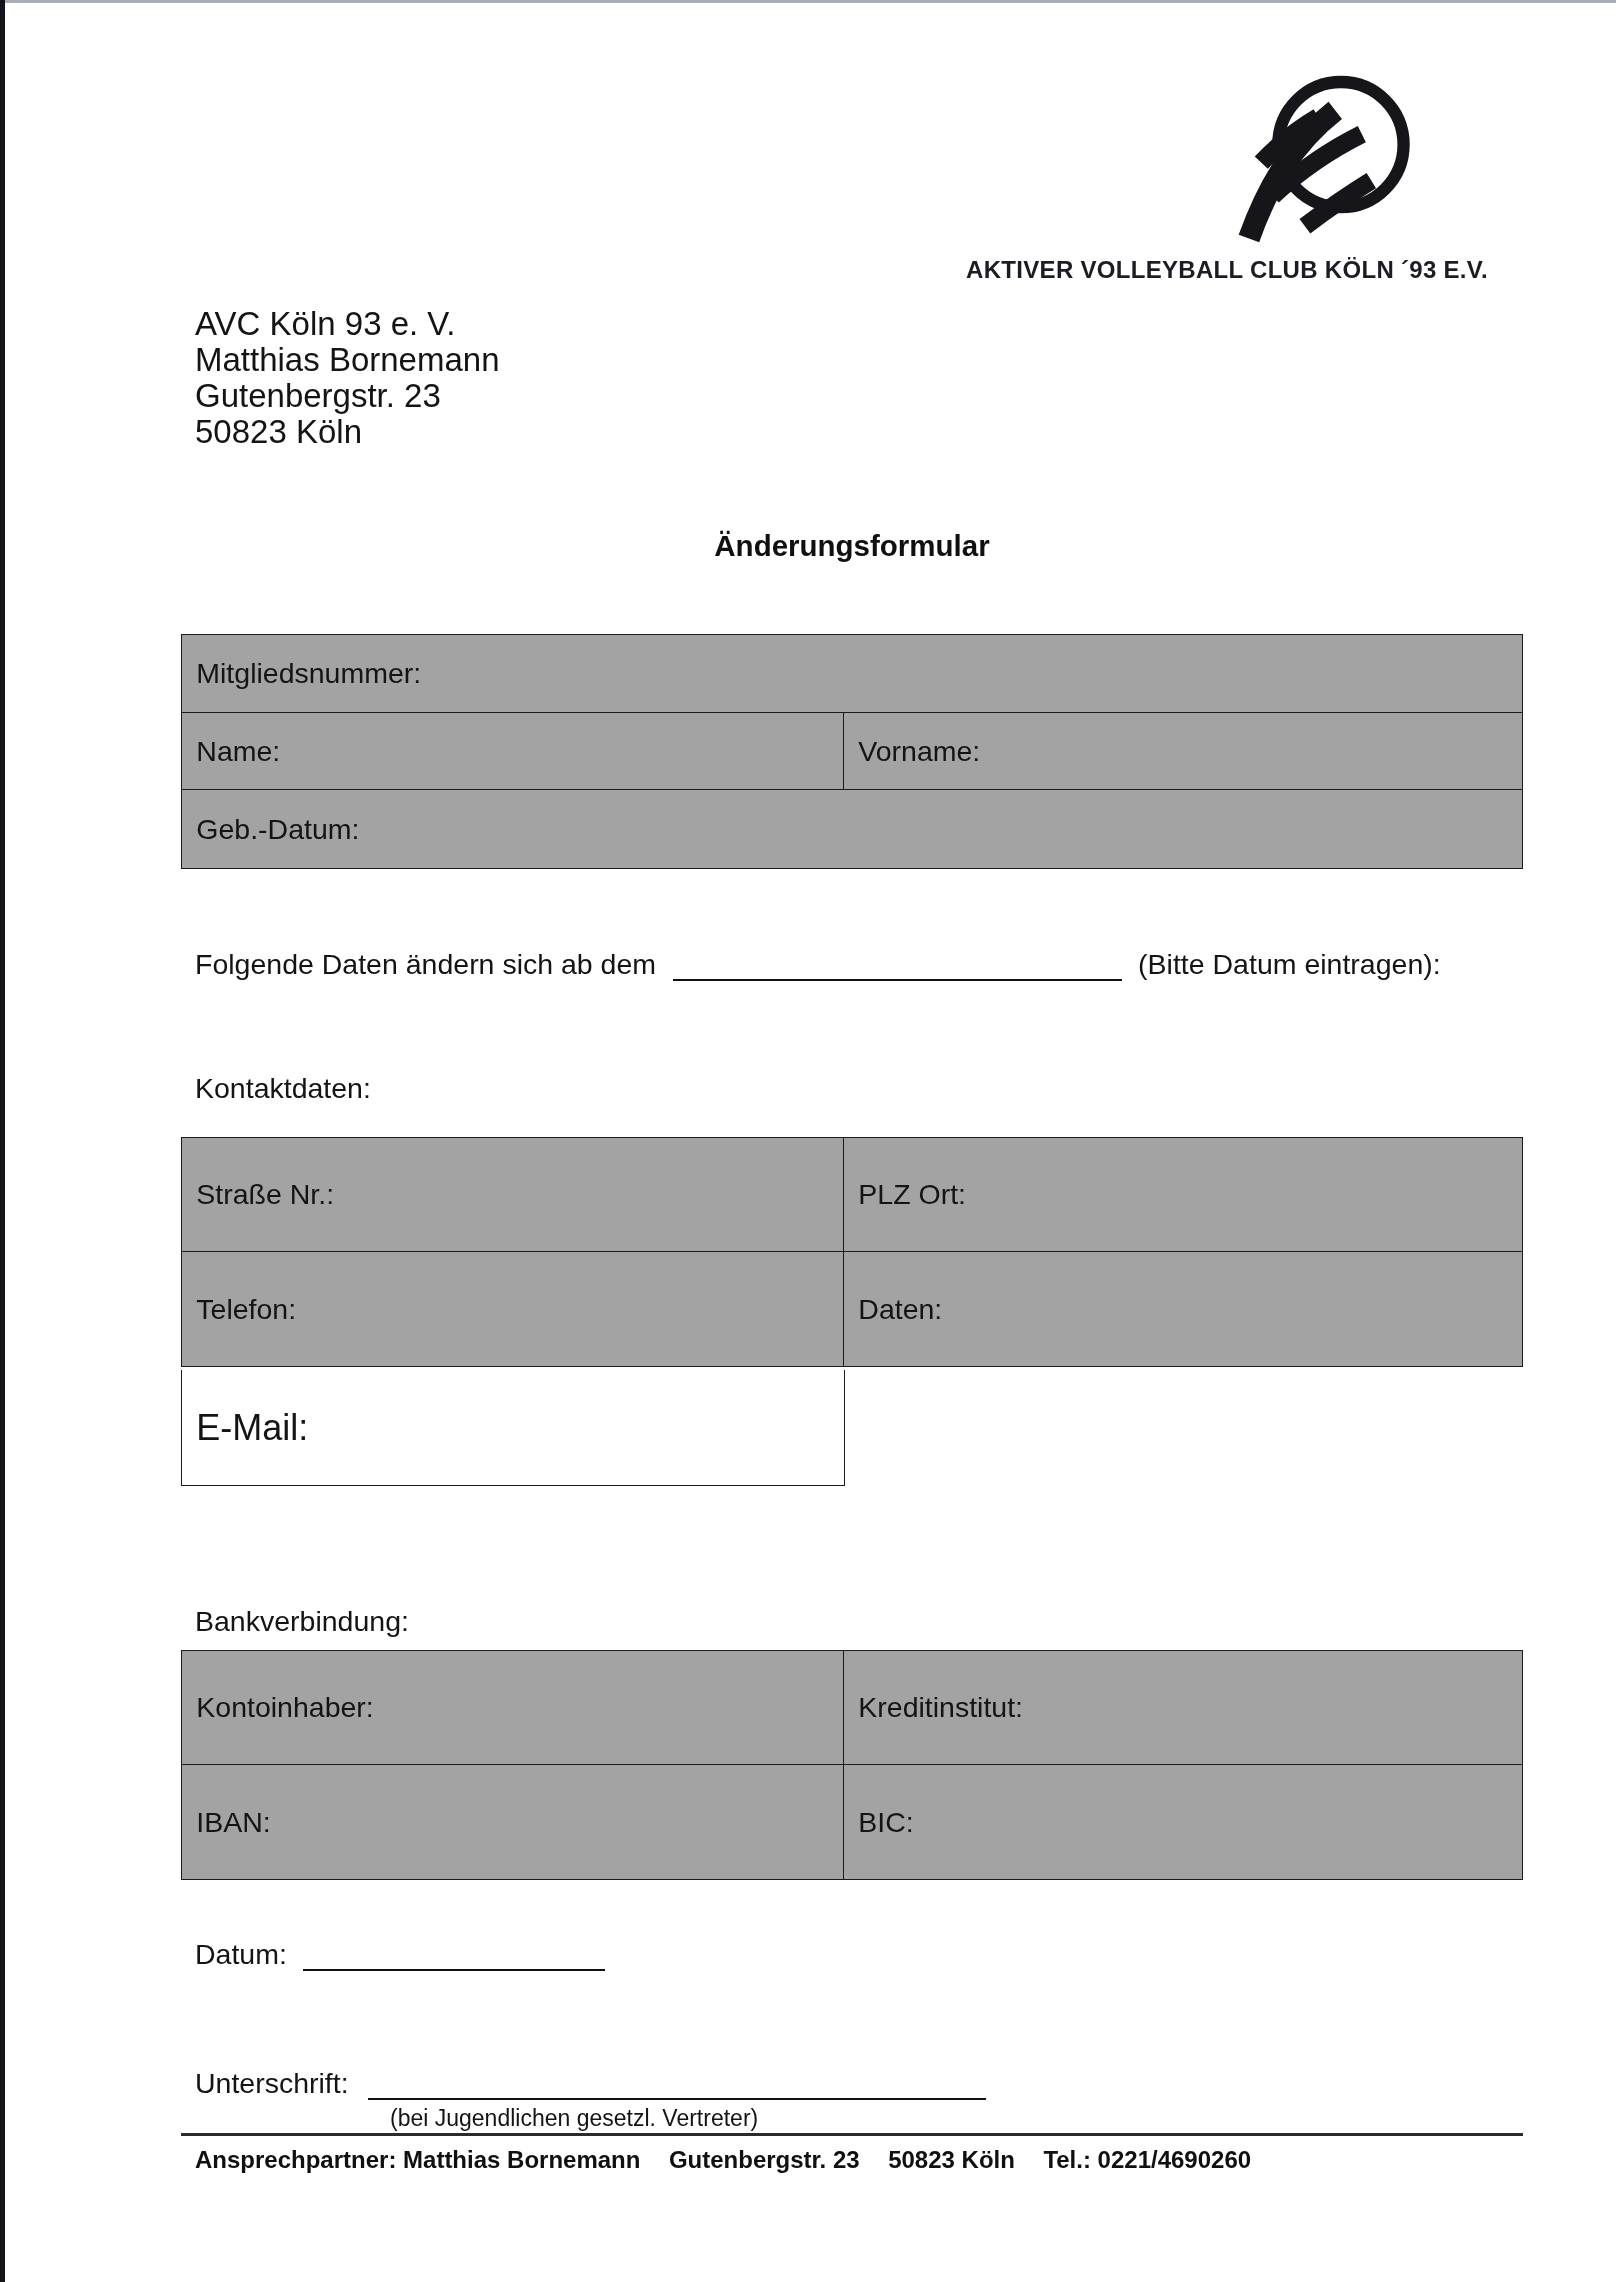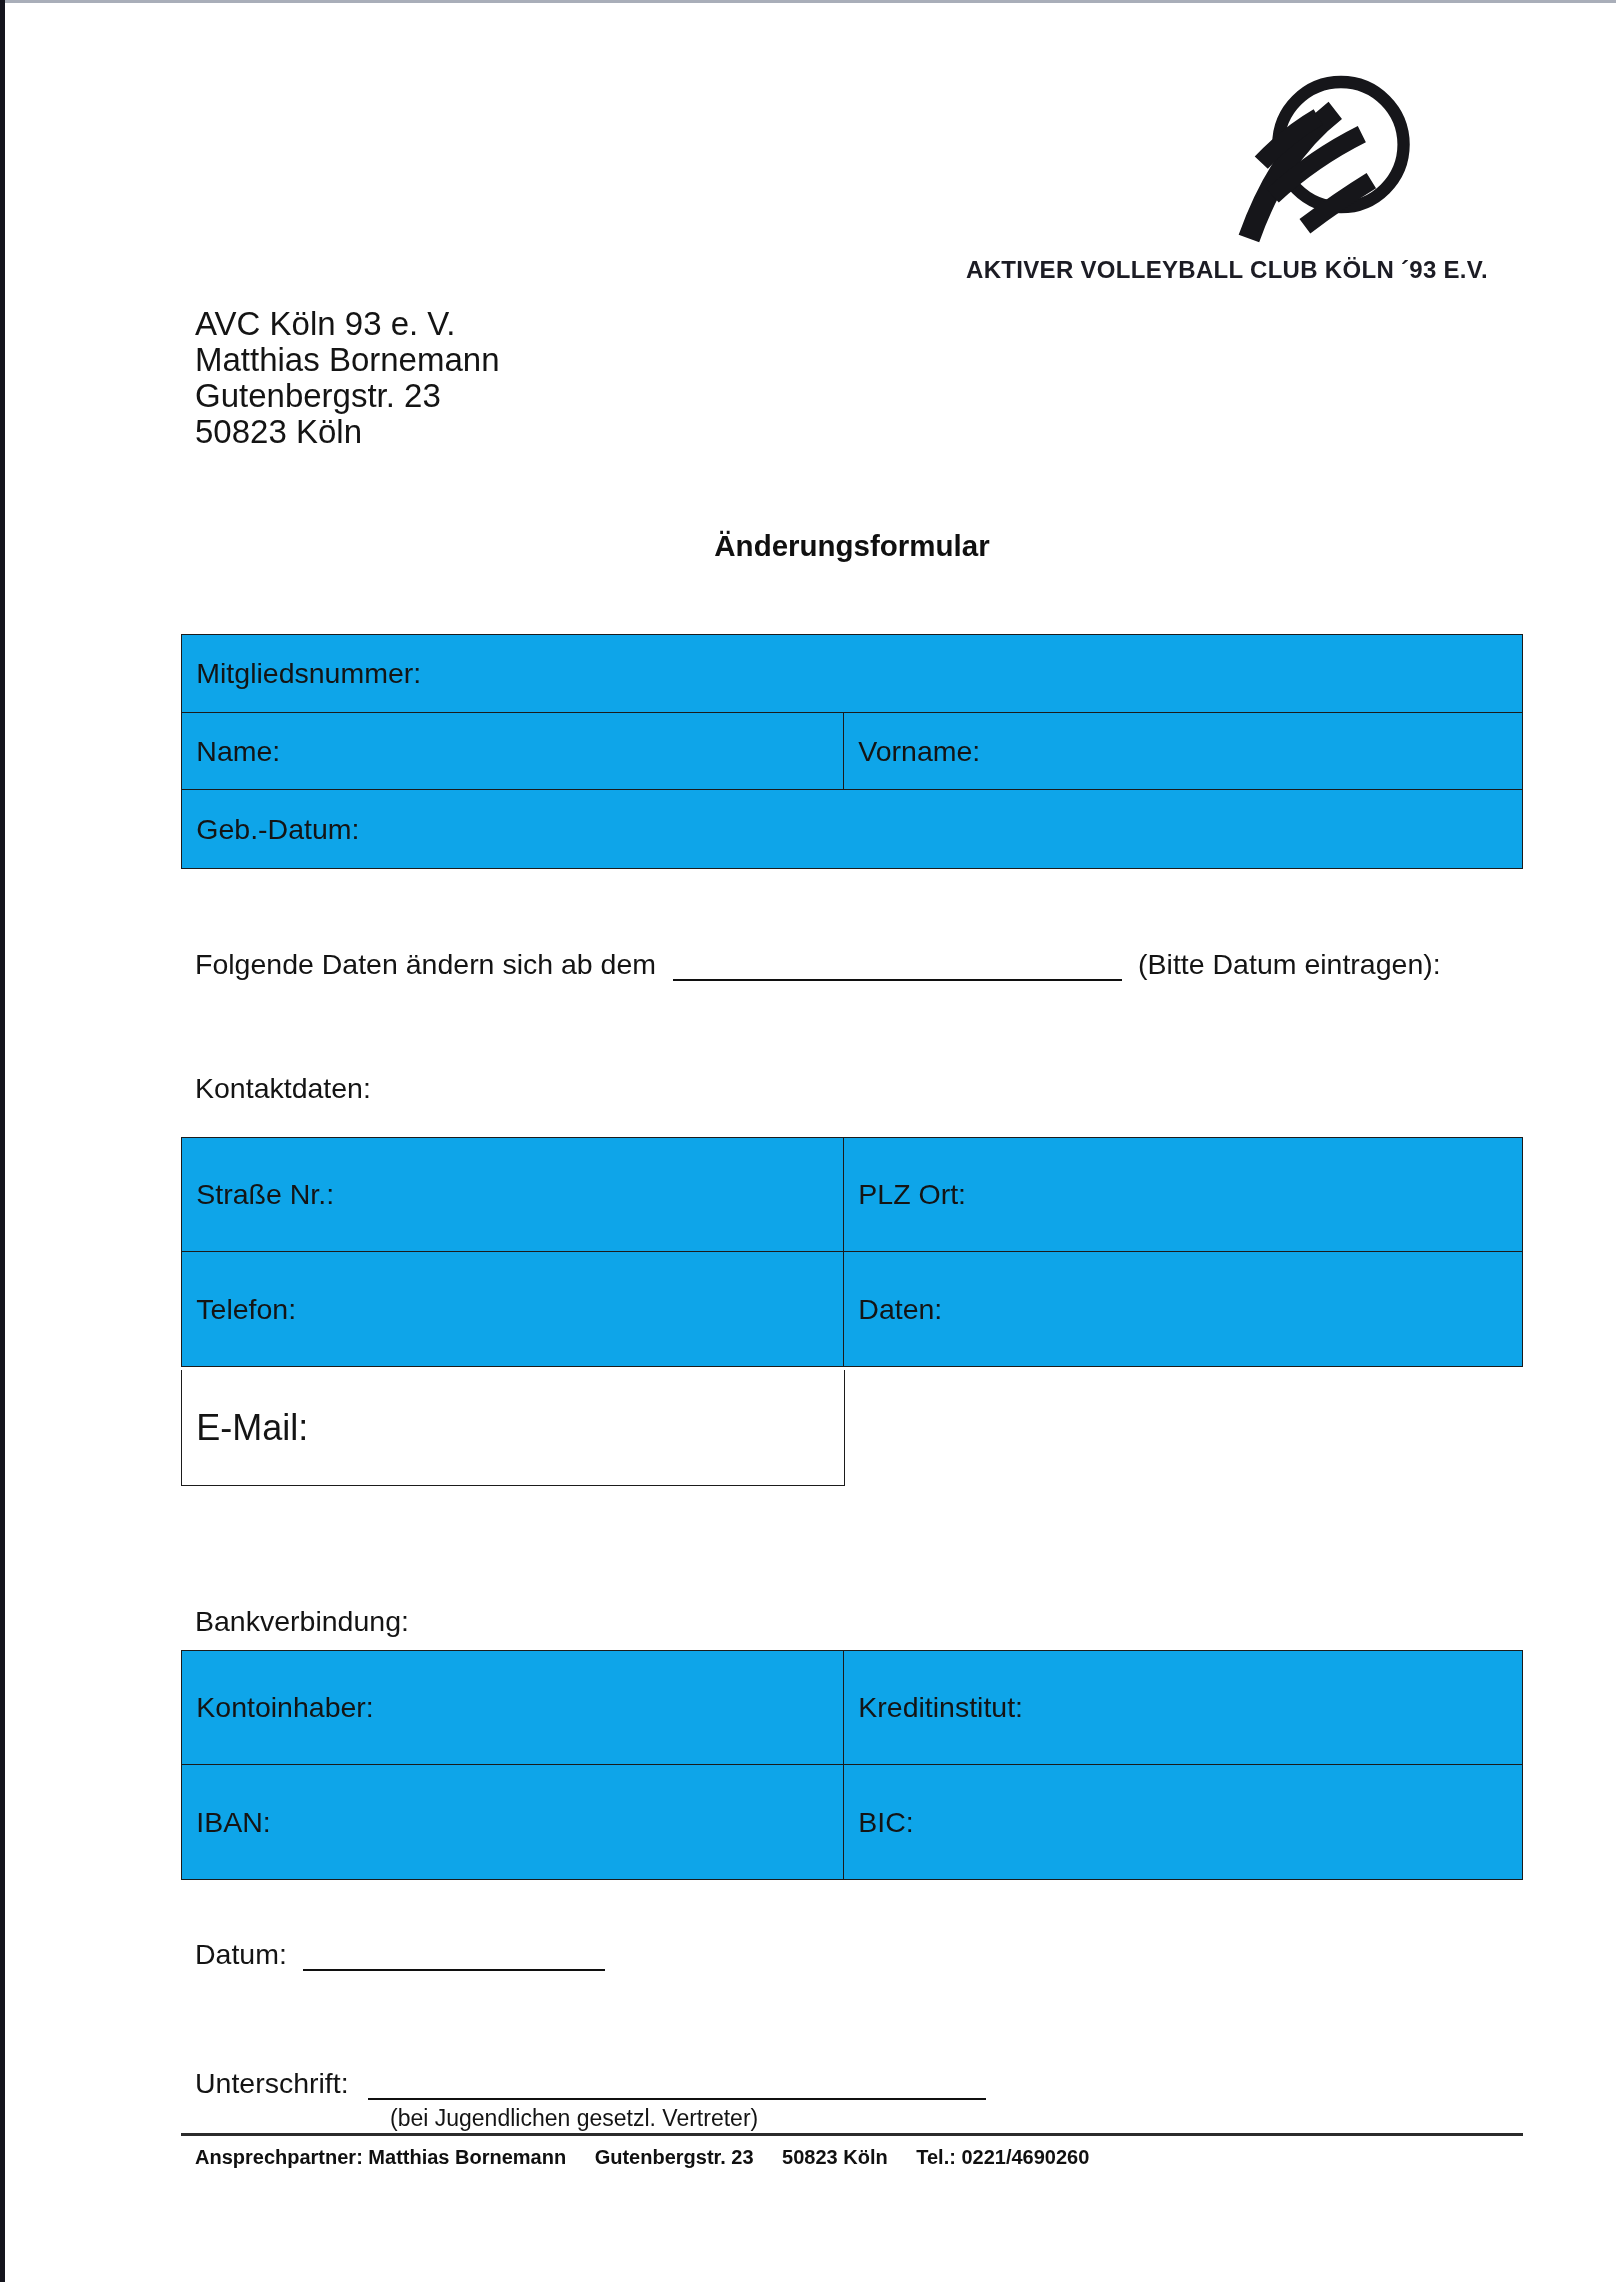--- a/index.html
+++ b/index.html
@@ -26,21 +26,21 @@
 
   
   .sender { left: 195px; top: 306px; font-size: 33px; line-height: 36px; color: #141414; }
 
   .title {
     left: 181px; top: 529px; width: 1342px;
     text-align: center; font-weight: bold; font-size: 29.5px; color: #101010;
   }
 
   
-  .tbl { left: 181px; width: 1342px; border: 1.9px solid #1b1b1b; box-sizing: border-box; background: #0ea5e9; }
+  .tbl { left: 181px; width: 1342px; border: 1.9px solid #1b1b1b; box-sizing: border-box; background: #a3a3a3; }
   .trow { display: flex; width: 100%; box-sizing: border-box; }
   .trow.rule-below { border-bottom: 1.9px solid #1b1b1b; }
   .cell { display: flex; align-items: center; padding-left: 14.3px; box-sizing: border-box; font-size: 28.5px; color: #141414; }
   .cell.split-left { width: 662px; border-right: 1.9px solid #1b1b1b; flex: none; }
   .cell.grow { flex: 1; }
   .h81 { height: 77px; } .h80 { height: 76px; } .h82 { height: 78px; }
   .h119 { height: 113px; } .h120 { height: 114px; }
 
   .email-cell {
     left: 181px; top: 1370px; width: 664px; height: 116px;
@@ -54,21 +54,21 @@
   .blank {
     display: inline-block; border-bottom: 2.9px solid #101010;
     height: 28.5px; vertical-align: -6.7px;
   }
 
   .note { font-size: 23px; color: #141414; }
 
   .footer-rule { left: 181px; top: 2133px; width: 1342px; height: 2.9px; background: #2b2b2b; }
   .footer {
     left: 195px; top: 2146px; display: flex; gap: 28.5px;
-    font-size: 20px; font-weight: bold; color: #101010; white-space: nowrap;
+    font-size: 24px; font-weight: bold; color: #101010; white-space: nowrap;
   }
 </style>
 </head>
 <body>
 
 <div class="abs top-hairline"></div>
 <div class="abs edge-stripe"></div>
 
 <svg class="abs" style="left:1229px; top:63px; width:204px; height:185px" viewBox="0 0 215 195" aria-hidden="true">
   <g stroke="#16161a" fill="none">

